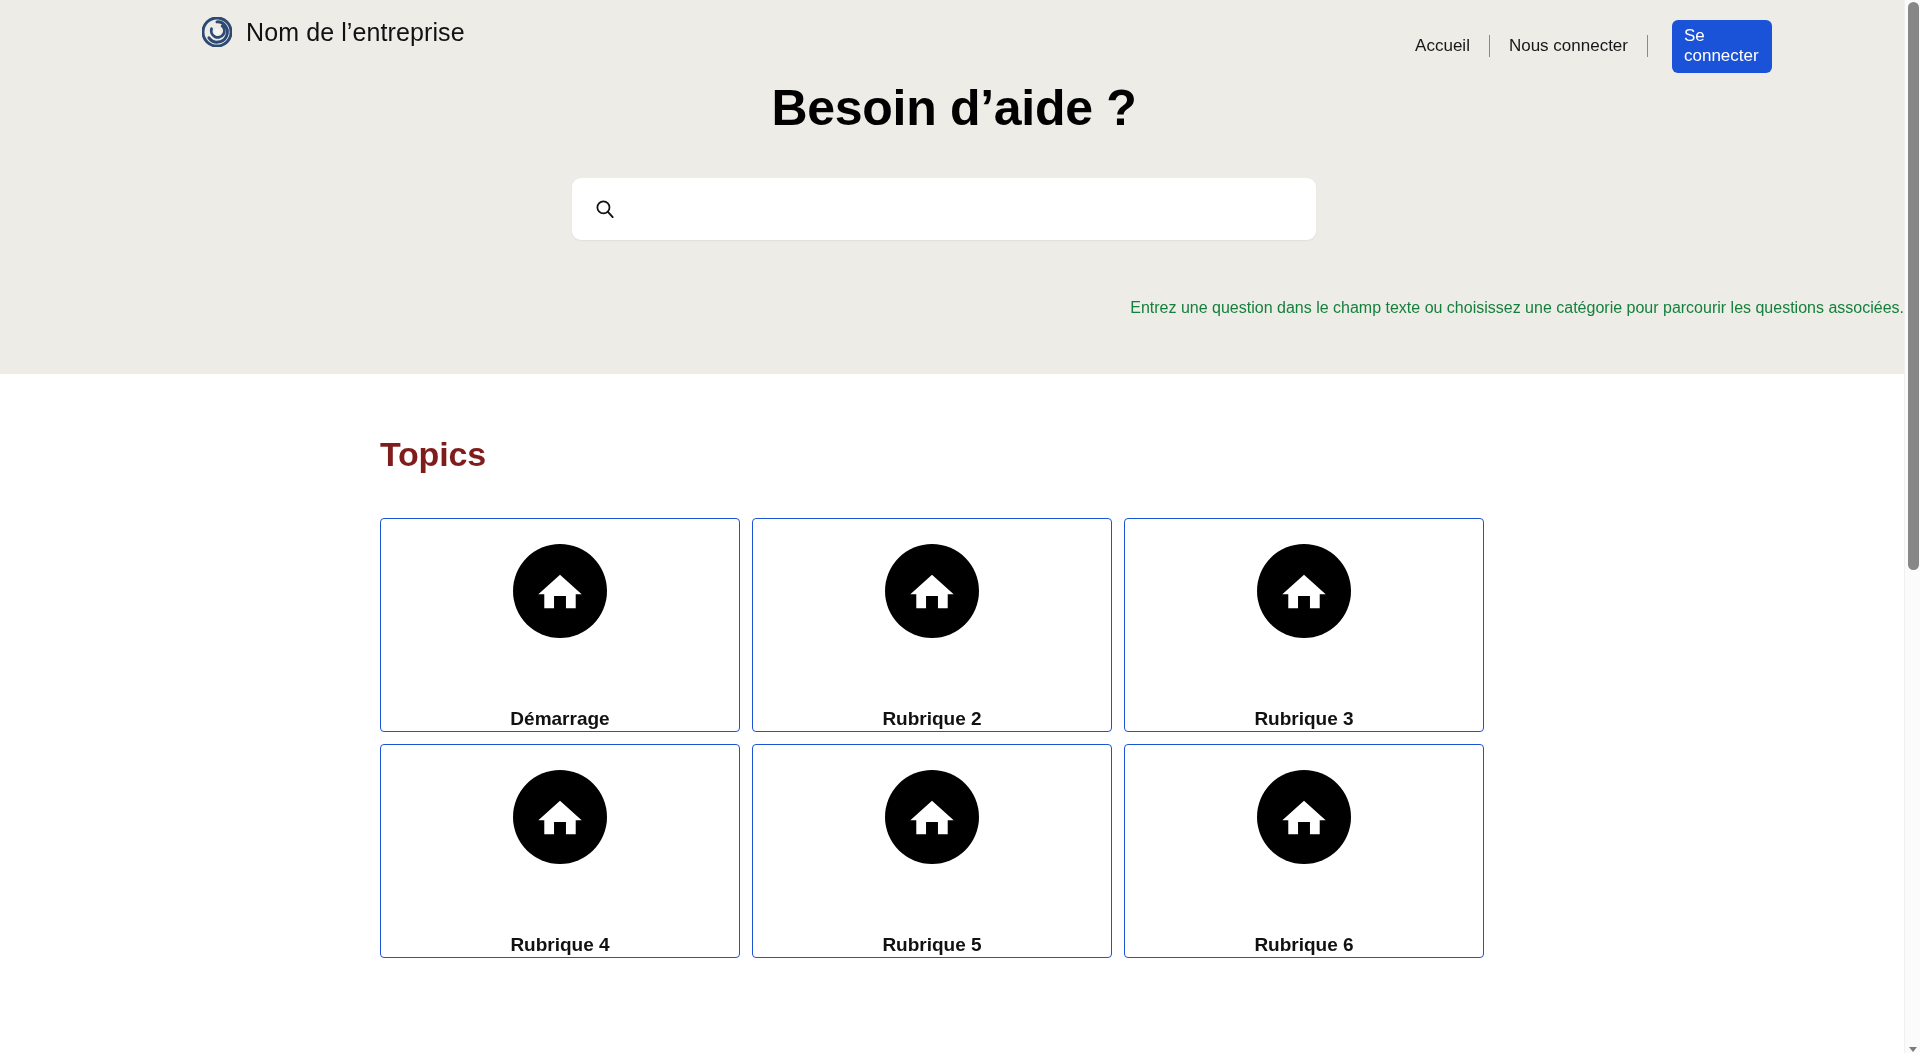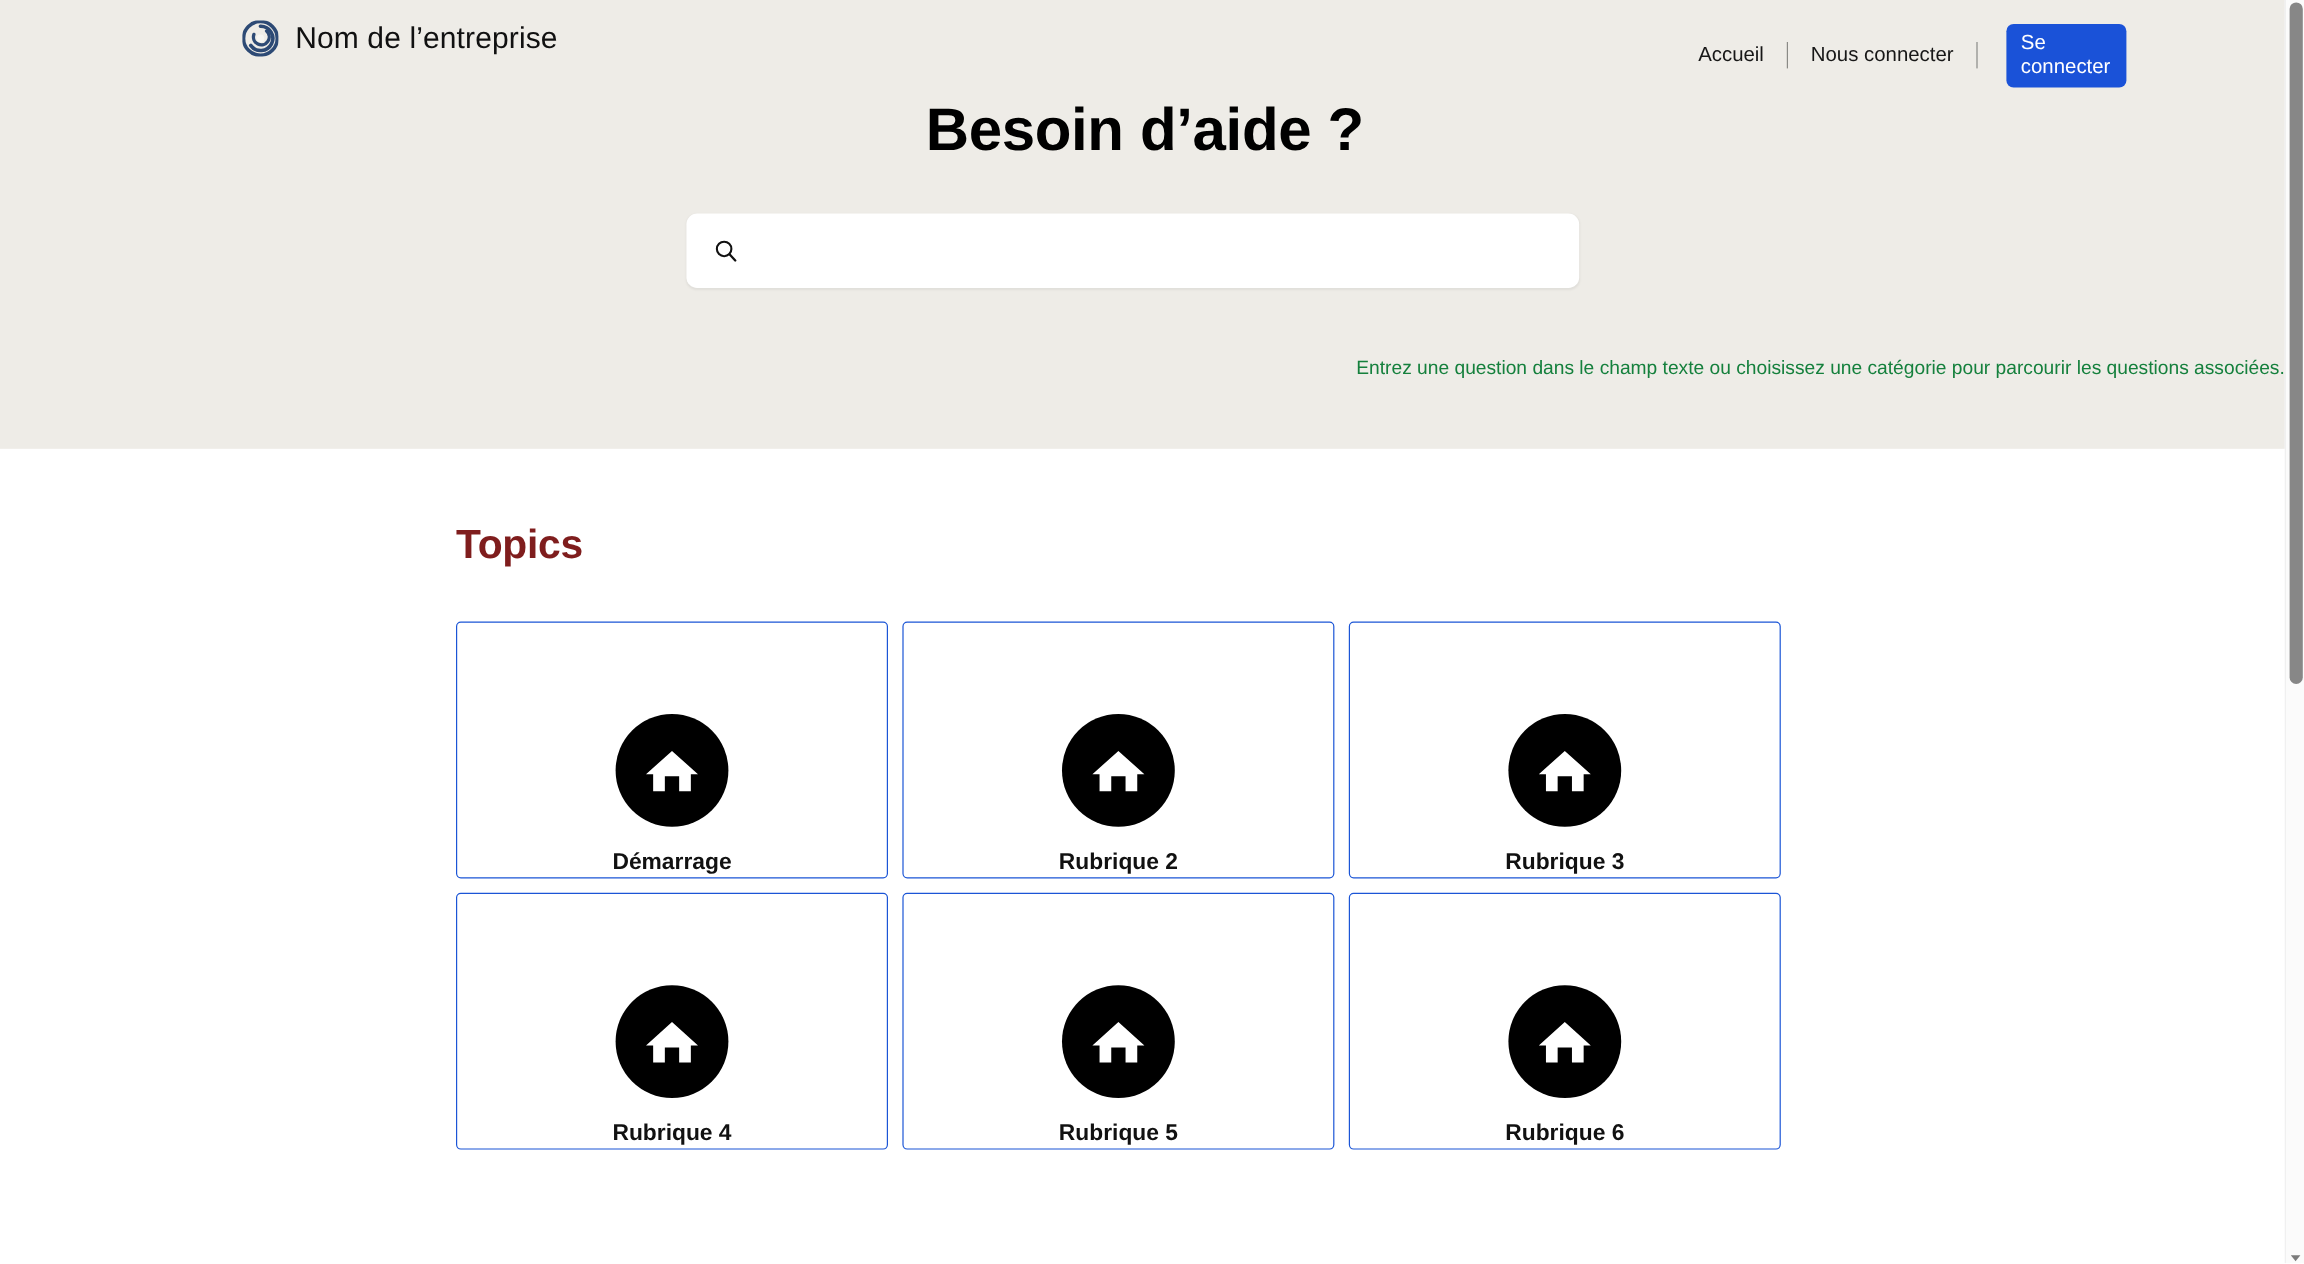--- a/index.html
+++ b/index.html
@@ -196,21 +196,21 @@
   }
   .topic-card {
     width: 360px;
     height: 214px;
     border: 1px solid #1b55d6;
     border-radius: 4px;
     background: #ffffff;
     display: flex;
     flex-direction: column;
     align-items: center;
-    justify-content: flex-end;
+    justify-content: space-between;
     padding-top: 25px;
     cursor: pointer;
     text-decoration: none;
   }
   .topic-icon {
     width: 94px;
     height: 94px;
     border-radius: 50%;
     background: #000000;
     display: flex;

